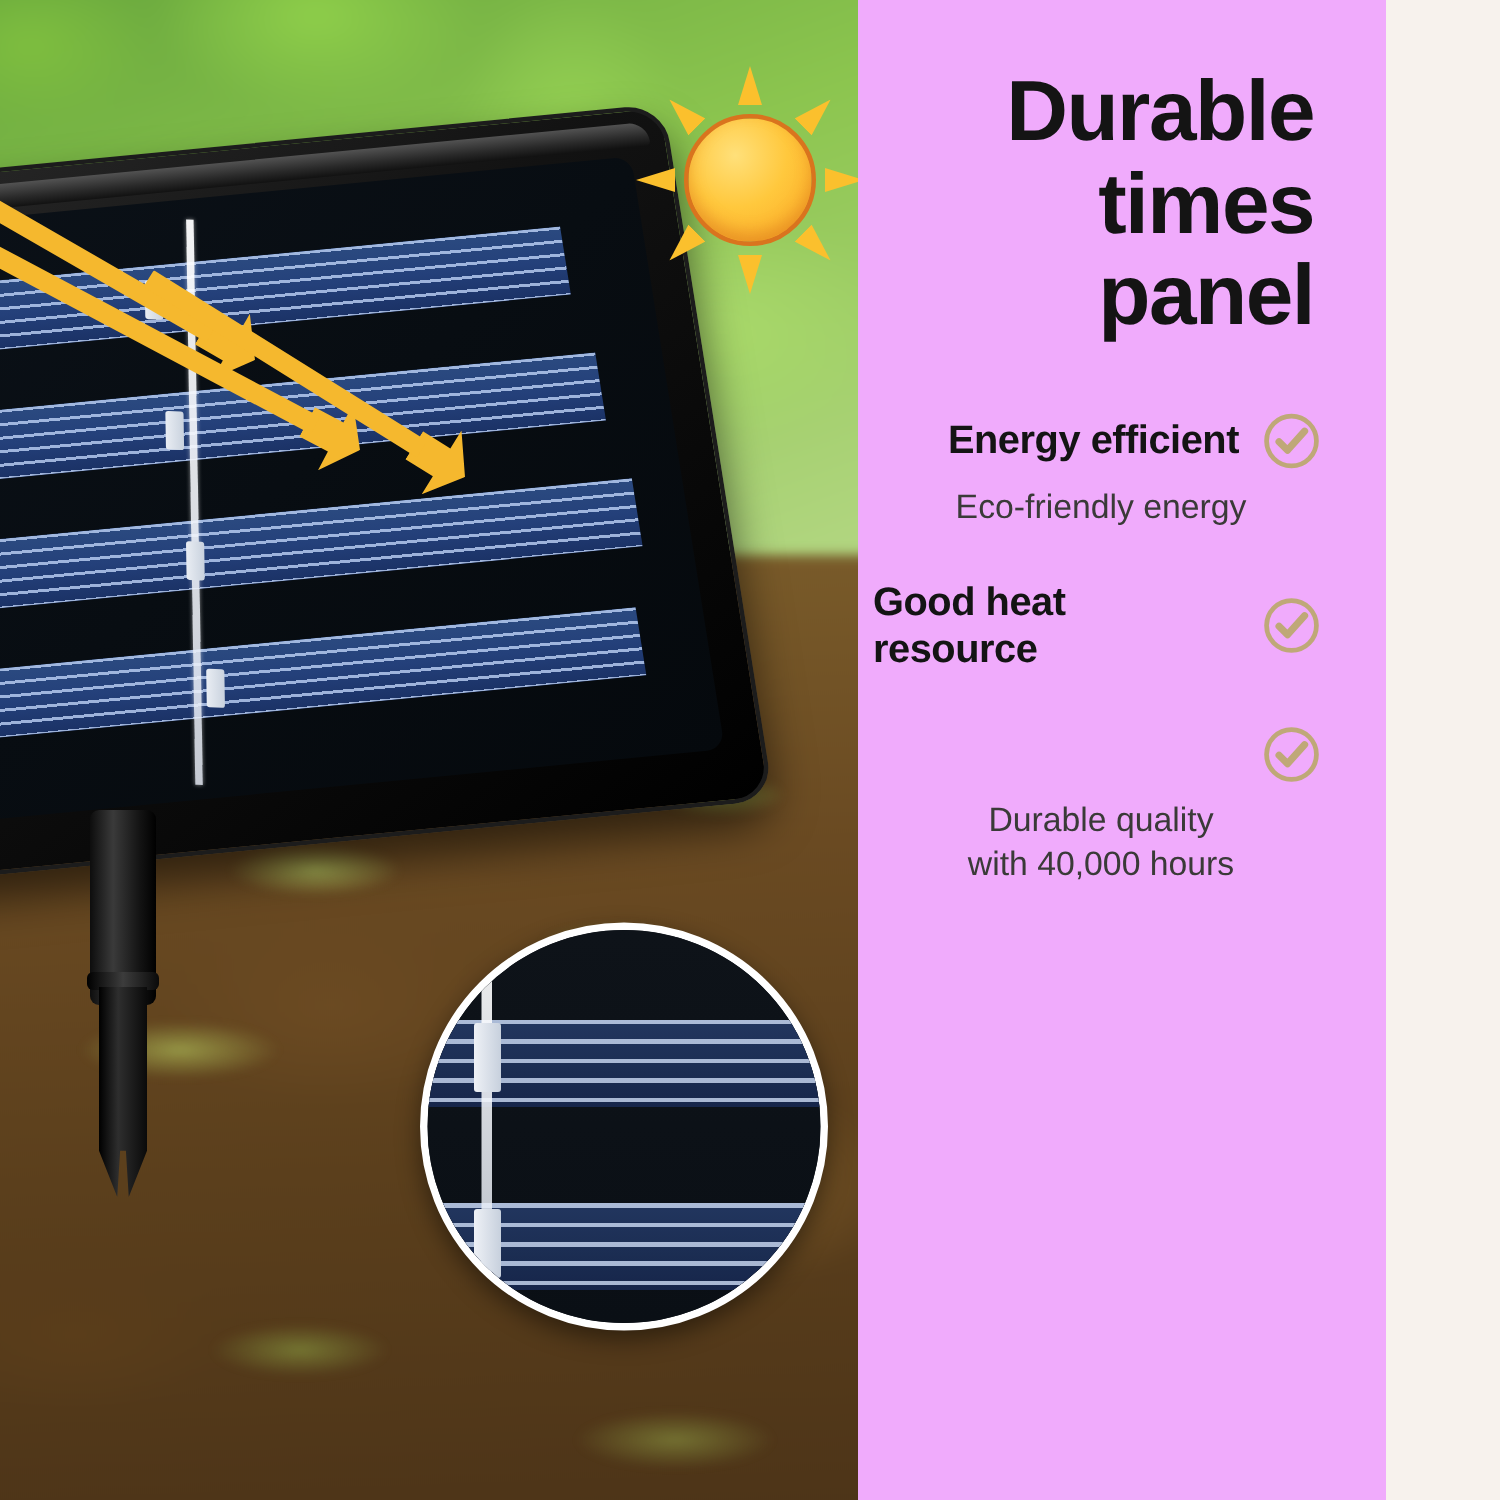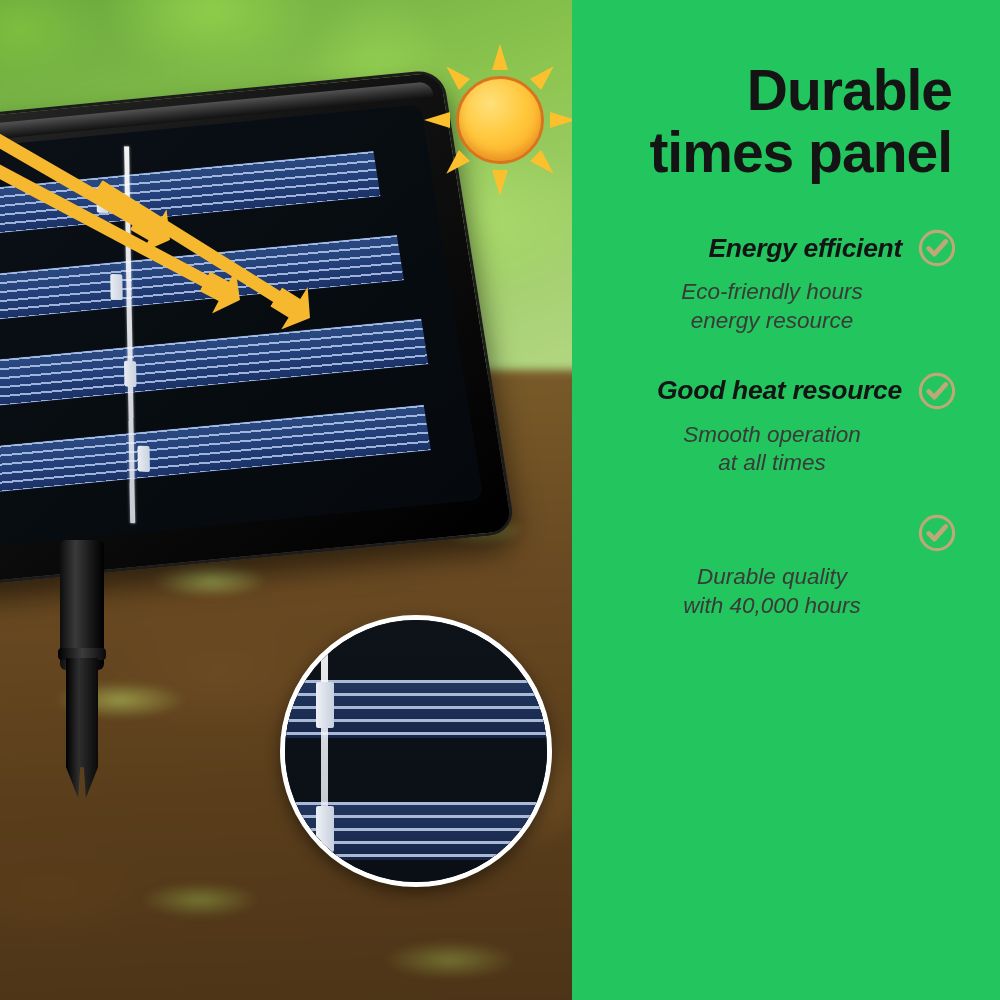--- a/index.html
+++ b/index.html
@@ -184,37 +184,37 @@
     background:linear-gradient(180deg,rgba(255,255,255,.92),rgba(225,232,244,.8));
   }
   .mag-tab {
     position:absolute; left:31px; width:18px; height:46px;
     background:linear-gradient(90deg,#eef1f6,#c7d0dd); border-radius:2px;
   }
   .mt1 { top:62px; } .mt2 { top:186px; }
 
   
   .info {
-    position:absolute; left:572px; top:0; width:428px; height:1000px;
-    background:#22c55e;
-    padding:16px 26px 0 10px;
+    position:absolute; left:572px; top:0; width:352px; height:1000px;
+    background:#f0abfc;
+    padding:0 26px 0 10px;
   }
   .headline {
     margin-top:44px;
     text-align:right;
     font-weight:bold;
     font-size:57px;
     line-height:1.08;
     color:#141414;
     letter-spacing:-1px;
     padding-right:22px;
   }
   .headline .l2 { display:block; }
 
-  .features { margin-top:44px;font-style:italic; }
+  .features { margin-top:44px; }
   .feature { margin-bottom:34px; }
   .feat-head {
     display:flex; align-items:center; justify-content:flex-end;
     gap:14px; padding-right:16px;
   }
   .feat-title {
     font-size:26.5px; font-weight:bold; color:#141414; letter-spacing:-0.3px;
   }
   .check-icon { width:42px; height:42px; flex:0 0 42px; display:block; }
   .feat-desc {
@@ -306,37 +306,32 @@
 
       <div class="feature">
         <div class="feat-head">
           <div class="feat-title">Energy efficient</div>
           <svg class="check-icon" viewBox="0 0 48 48">
             <circle cx="24" cy="24" r="19" fill="none" stroke="#BFA878" stroke-width="3.6"></circle>
             <path d="M14.5 24.5 L21 31 L34 16.5" fill="none" stroke="#BFA878" stroke-width="5.4" stroke-linecap="round" stroke-linejoin="round"></path>
           </svg>
         </div>
         <div class="feat-desc">
-          <span>Eco-friendly hours</span>
-          <span>energy resource</span>
+          <span>Eco-friendly energy</span>
         </div>
       </div>
 
       <div class="feature">
         <div class="feat-head">
           <div class="feat-title">Good heat resource</div>
           <svg class="check-icon" viewBox="0 0 48 48">
             <circle cx="24" cy="24" r="19" fill="none" stroke="#BFA878" stroke-width="3.6"></circle>
             <path d="M14.5 24.5 L21 31 L34 16.5" fill="none" stroke="#BFA878" stroke-width="5.4" stroke-linecap="round" stroke-linejoin="round"></path>
           </svg>
         </div>
-        <div class="feat-desc">
-          <span>Smooth operation</span>
-          <span>at all times</span>
-        </div>
       </div>
 
       <div class="feature">
         <div class="feat-head">
           <svg class="check-icon" viewBox="0 0 48 48">
             <circle cx="24" cy="24" r="19" fill="none" stroke="#BFA878" stroke-width="3.6"></circle>
             <path d="M14.5 24.5 L21 31 L34 16.5" fill="none" stroke="#BFA878" stroke-width="5.4" stroke-linecap="round" stroke-linejoin="round"></path>
           </svg>
         </div>
         <div class="feat-desc">

